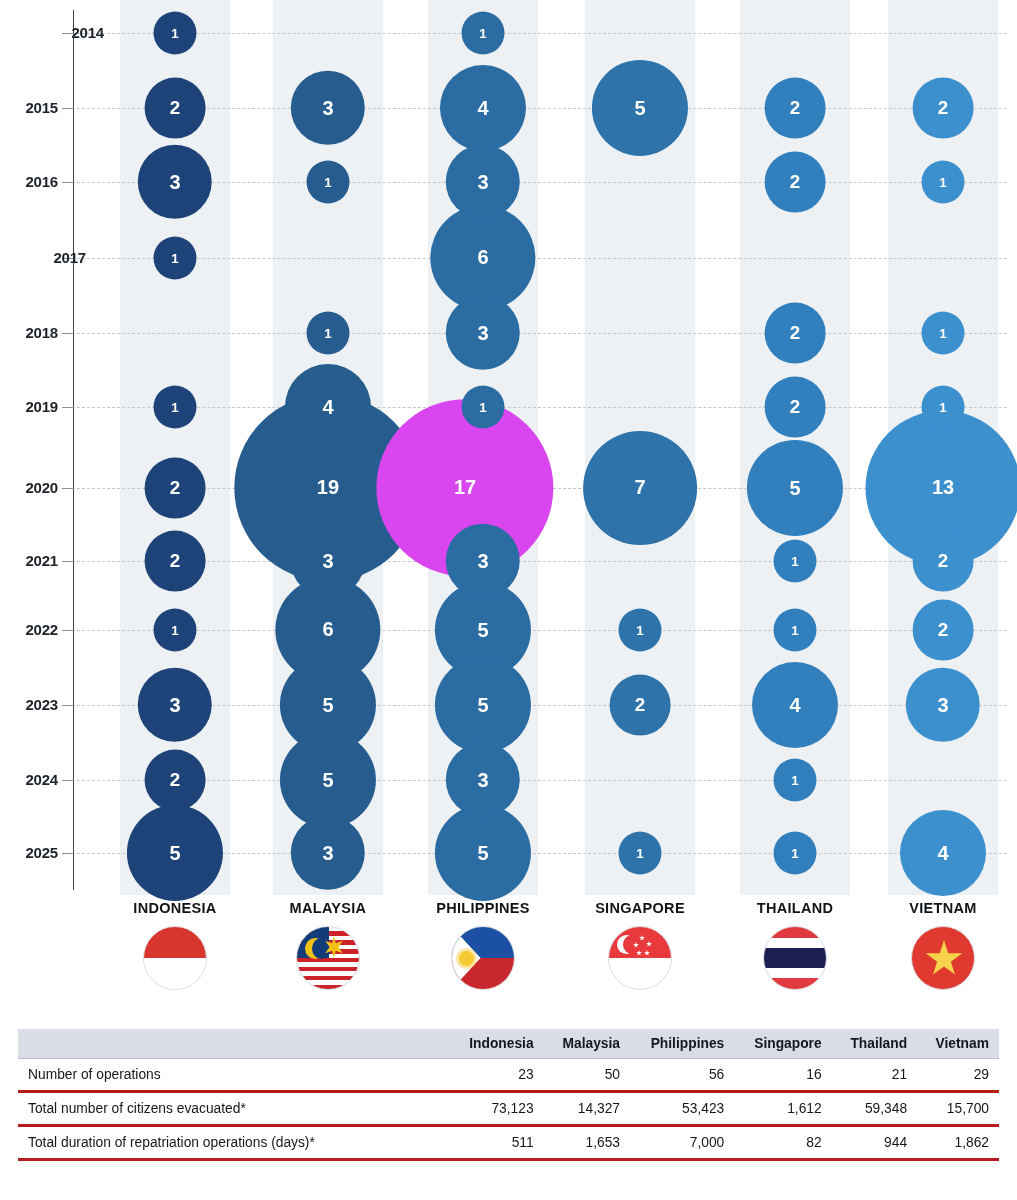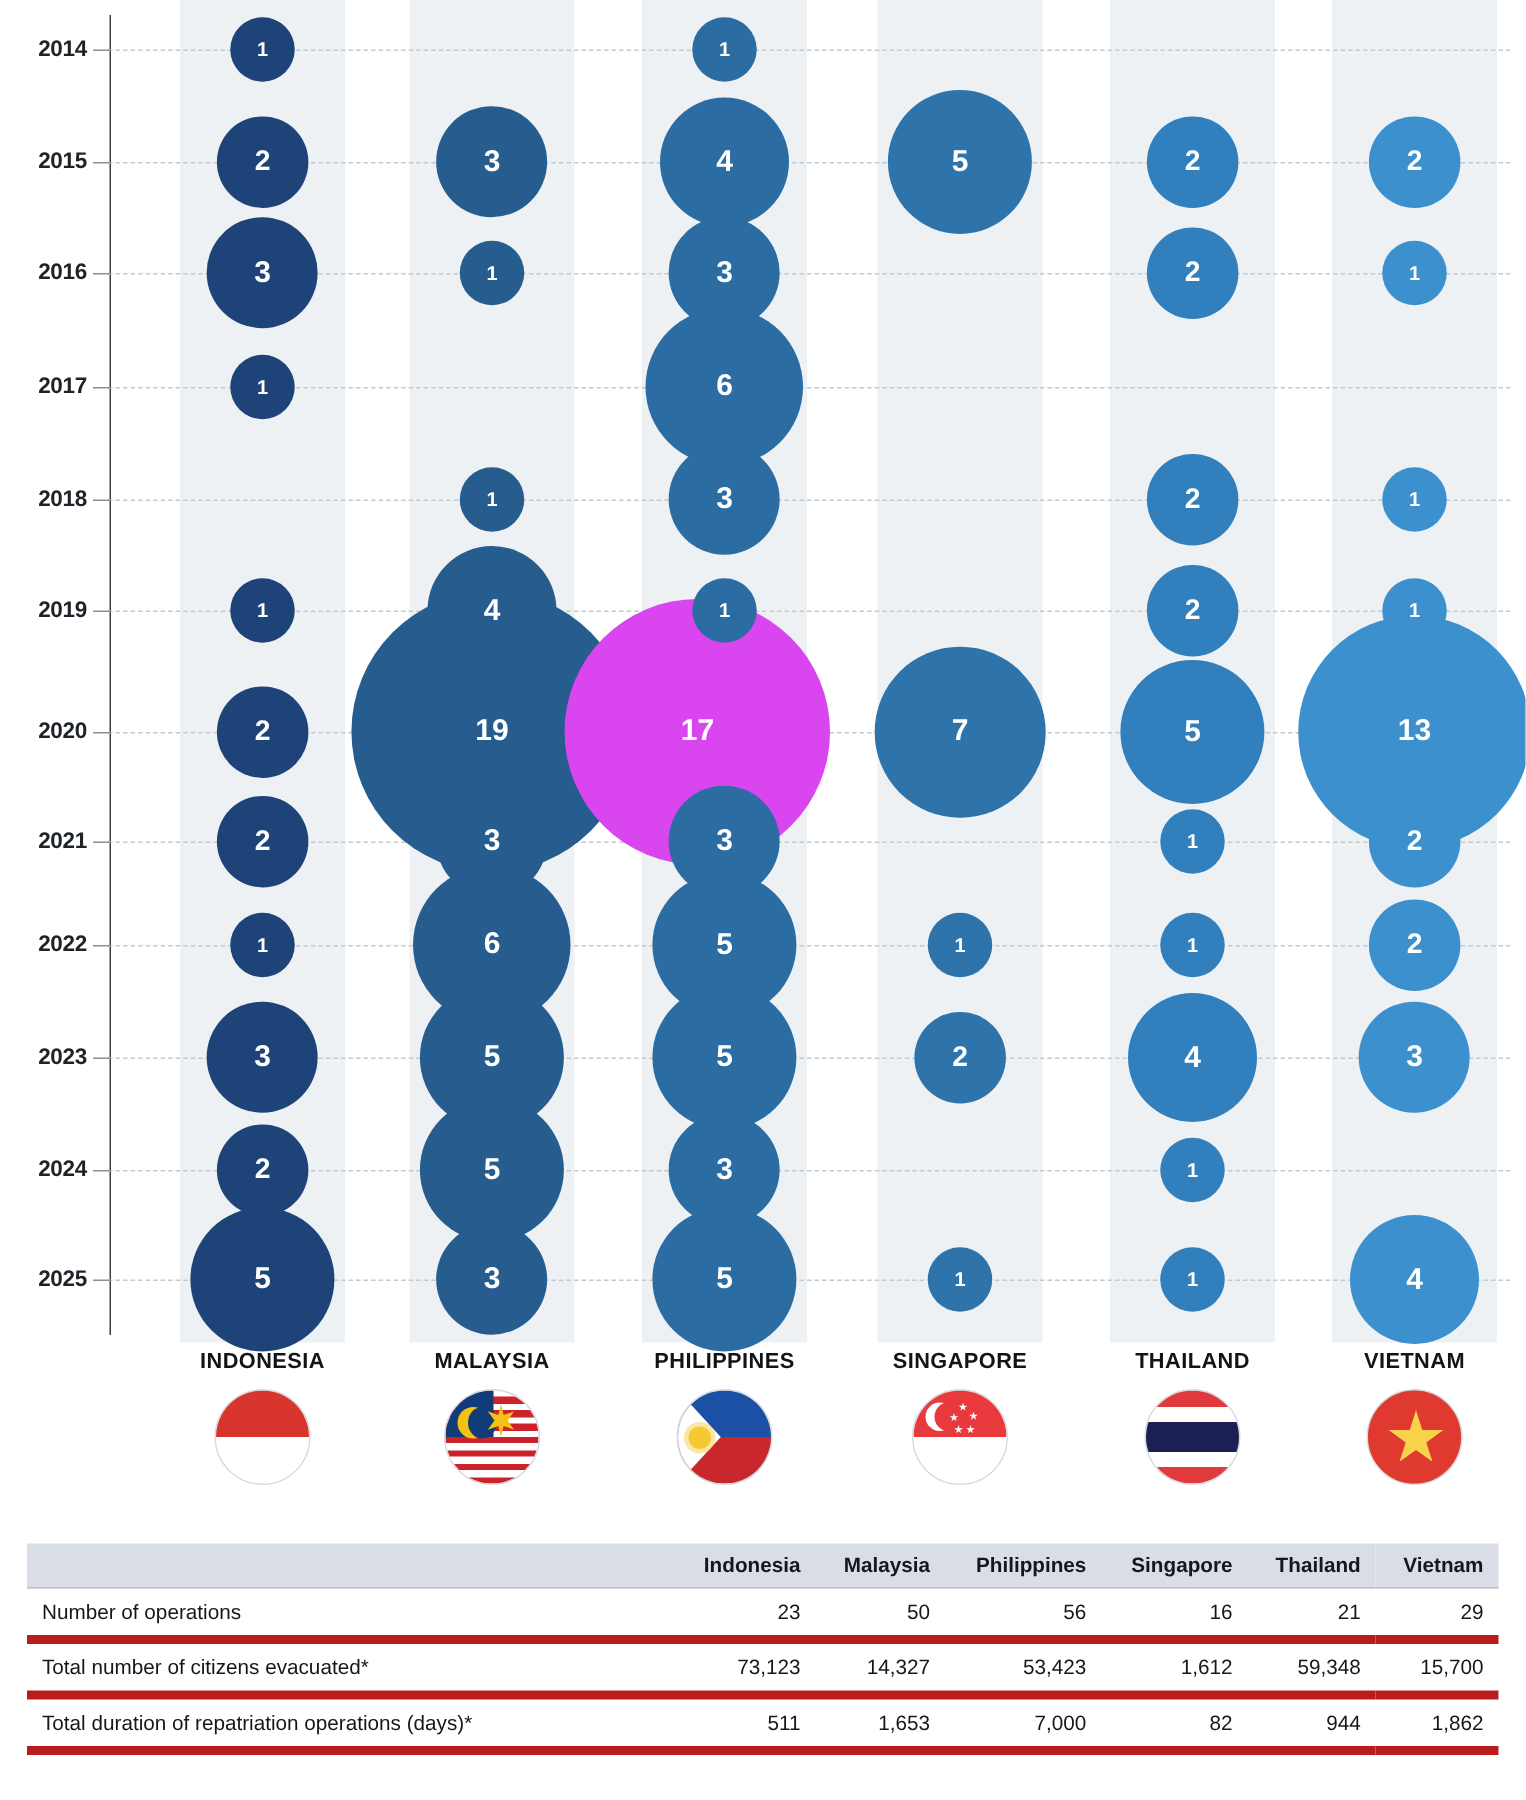--- a/index.html
+++ b/index.html
@@ -134,21 +134,21 @@
     background:#2b4f95; color:#ffffff;
     font-size:16.5px; font-weight:bold;
     padding:9px 14px;
     letter-spacing:-0.2px;
   }
   table { width:100%; border-collapse:collapse; }
   thead td { background:#d9dde6; }
   th, td { font-size:13.8px; color:#14181c; }
   .thead-row td { padding:7px 10px; font-weight:bold; text-align:right; }
   .thead-row td.rowlabel { text-align:left; }
-  tbody td { padding:8px 10px; text-align:right; border-bottom:6px solid #b91c1c; }
+  tbody td { padding:8px 10px; text-align:right; border-bottom:3px solid #b91c1c; }
   tbody td.rowlabel { text-align:left; }
   tbody tr:first-child td { border-top:1px solid #b9bfc6; }
 </style>
 </head>
 <body>
 
 <div id="chart-area">
   <div class="y-axis-line"></div>
   <div id="bands">
       <div class="col-band" style="left: 120px; width: 110px;"></div>
@@ -178,24 +178,24 @@
       <div class="grid-line" style="top: 630px;"></div>
       <div class="tick-solid" style="top: 630px;"></div>
       <div class="grid-line" style="top: 705px;"></div>
       <div class="tick-solid" style="top: 705px;"></div>
       <div class="grid-line" style="top: 780px;"></div>
       <div class="tick-solid" style="top: 780px;"></div>
       <div class="grid-line" style="top: 853px;"></div>
       <div class="tick-solid" style="top: 853px;"></div>
     </div>
   <div id="ylabels">
-      <div class="y-label" style="top: 24px;">2014</div>
+      <div class="y-label" style="top: 24px; margin-left: 46px;">2014</div>
       <div class="y-label" style="top: 99px;">2015</div>
       <div class="y-label" style="top: 173px;">2016</div>
-      <div class="y-label" style="top: 249px;">2017</div>
+      <div class="y-label" style="top: 249px; margin-left: 28px;">2017</div>
       <div class="y-label" style="top: 324px;">2018</div>
       <div class="y-label" style="top: 398px;">2019</div>
       <div class="y-label" style="top: 479px;">2020</div>
       <div class="y-label" style="top: 552px;">2021</div>
       <div class="y-label" style="top: 621px;">2022</div>
       <div class="y-label" style="top: 696px; text-align: right;">2023</div>
       <div class="y-label" style="top: 771px;">2024</div>
       <div class="y-label" style="top: 844px;">2025</div>
     </div>
   <div id="bubbles">

